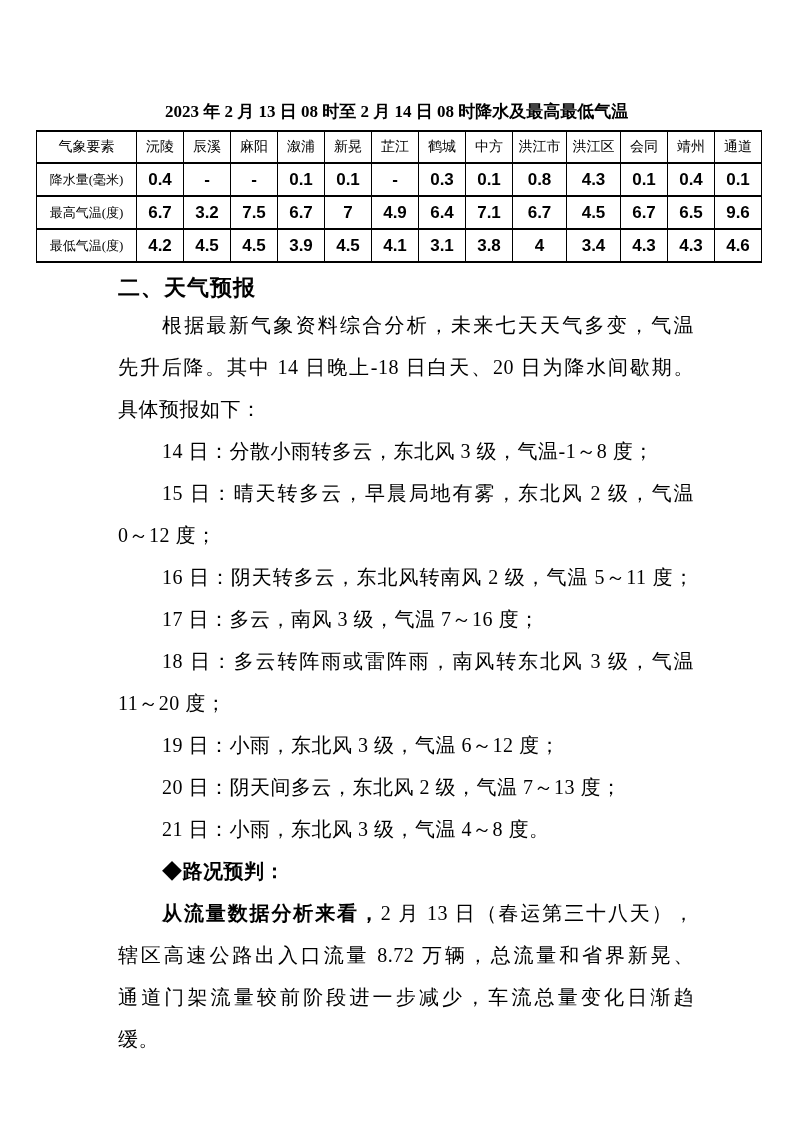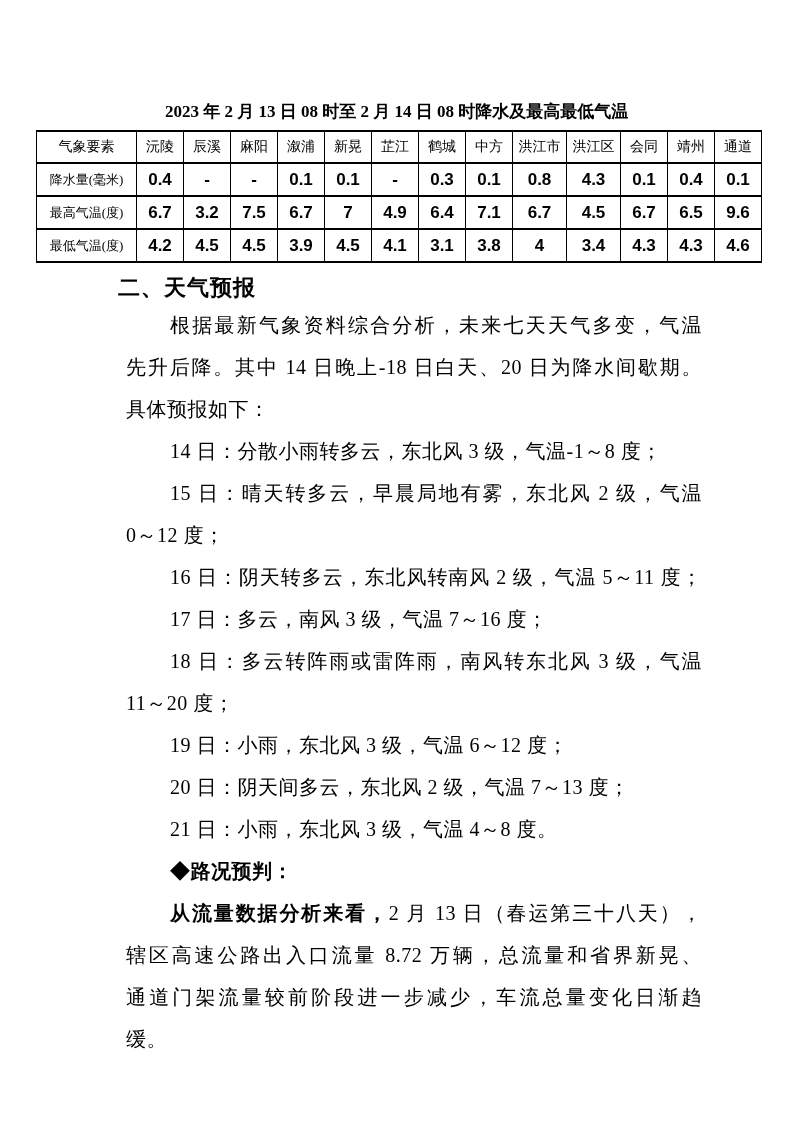--- a/index.html
+++ b/index.html
@@ -57,21 +57,21 @@
   .h2 {
     position: absolute;
     top: 272px; left: 118px;
     font-size: 22px;
     font-weight: bold;
     line-height: 32px;
     letter-spacing: 1px;
   }
   .body-block {
     position: absolute;
-    top: 304px; left: 126px;
+    top: 304px; left: 118px;
     width: 576px;
     font-size: 20px;
     letter-spacing: 0.5px;
   }
   .line {
     height: 42px;
     line-height: 42px;
     white-space: normal;
   }
   .ind { text-indent: 44px; }

